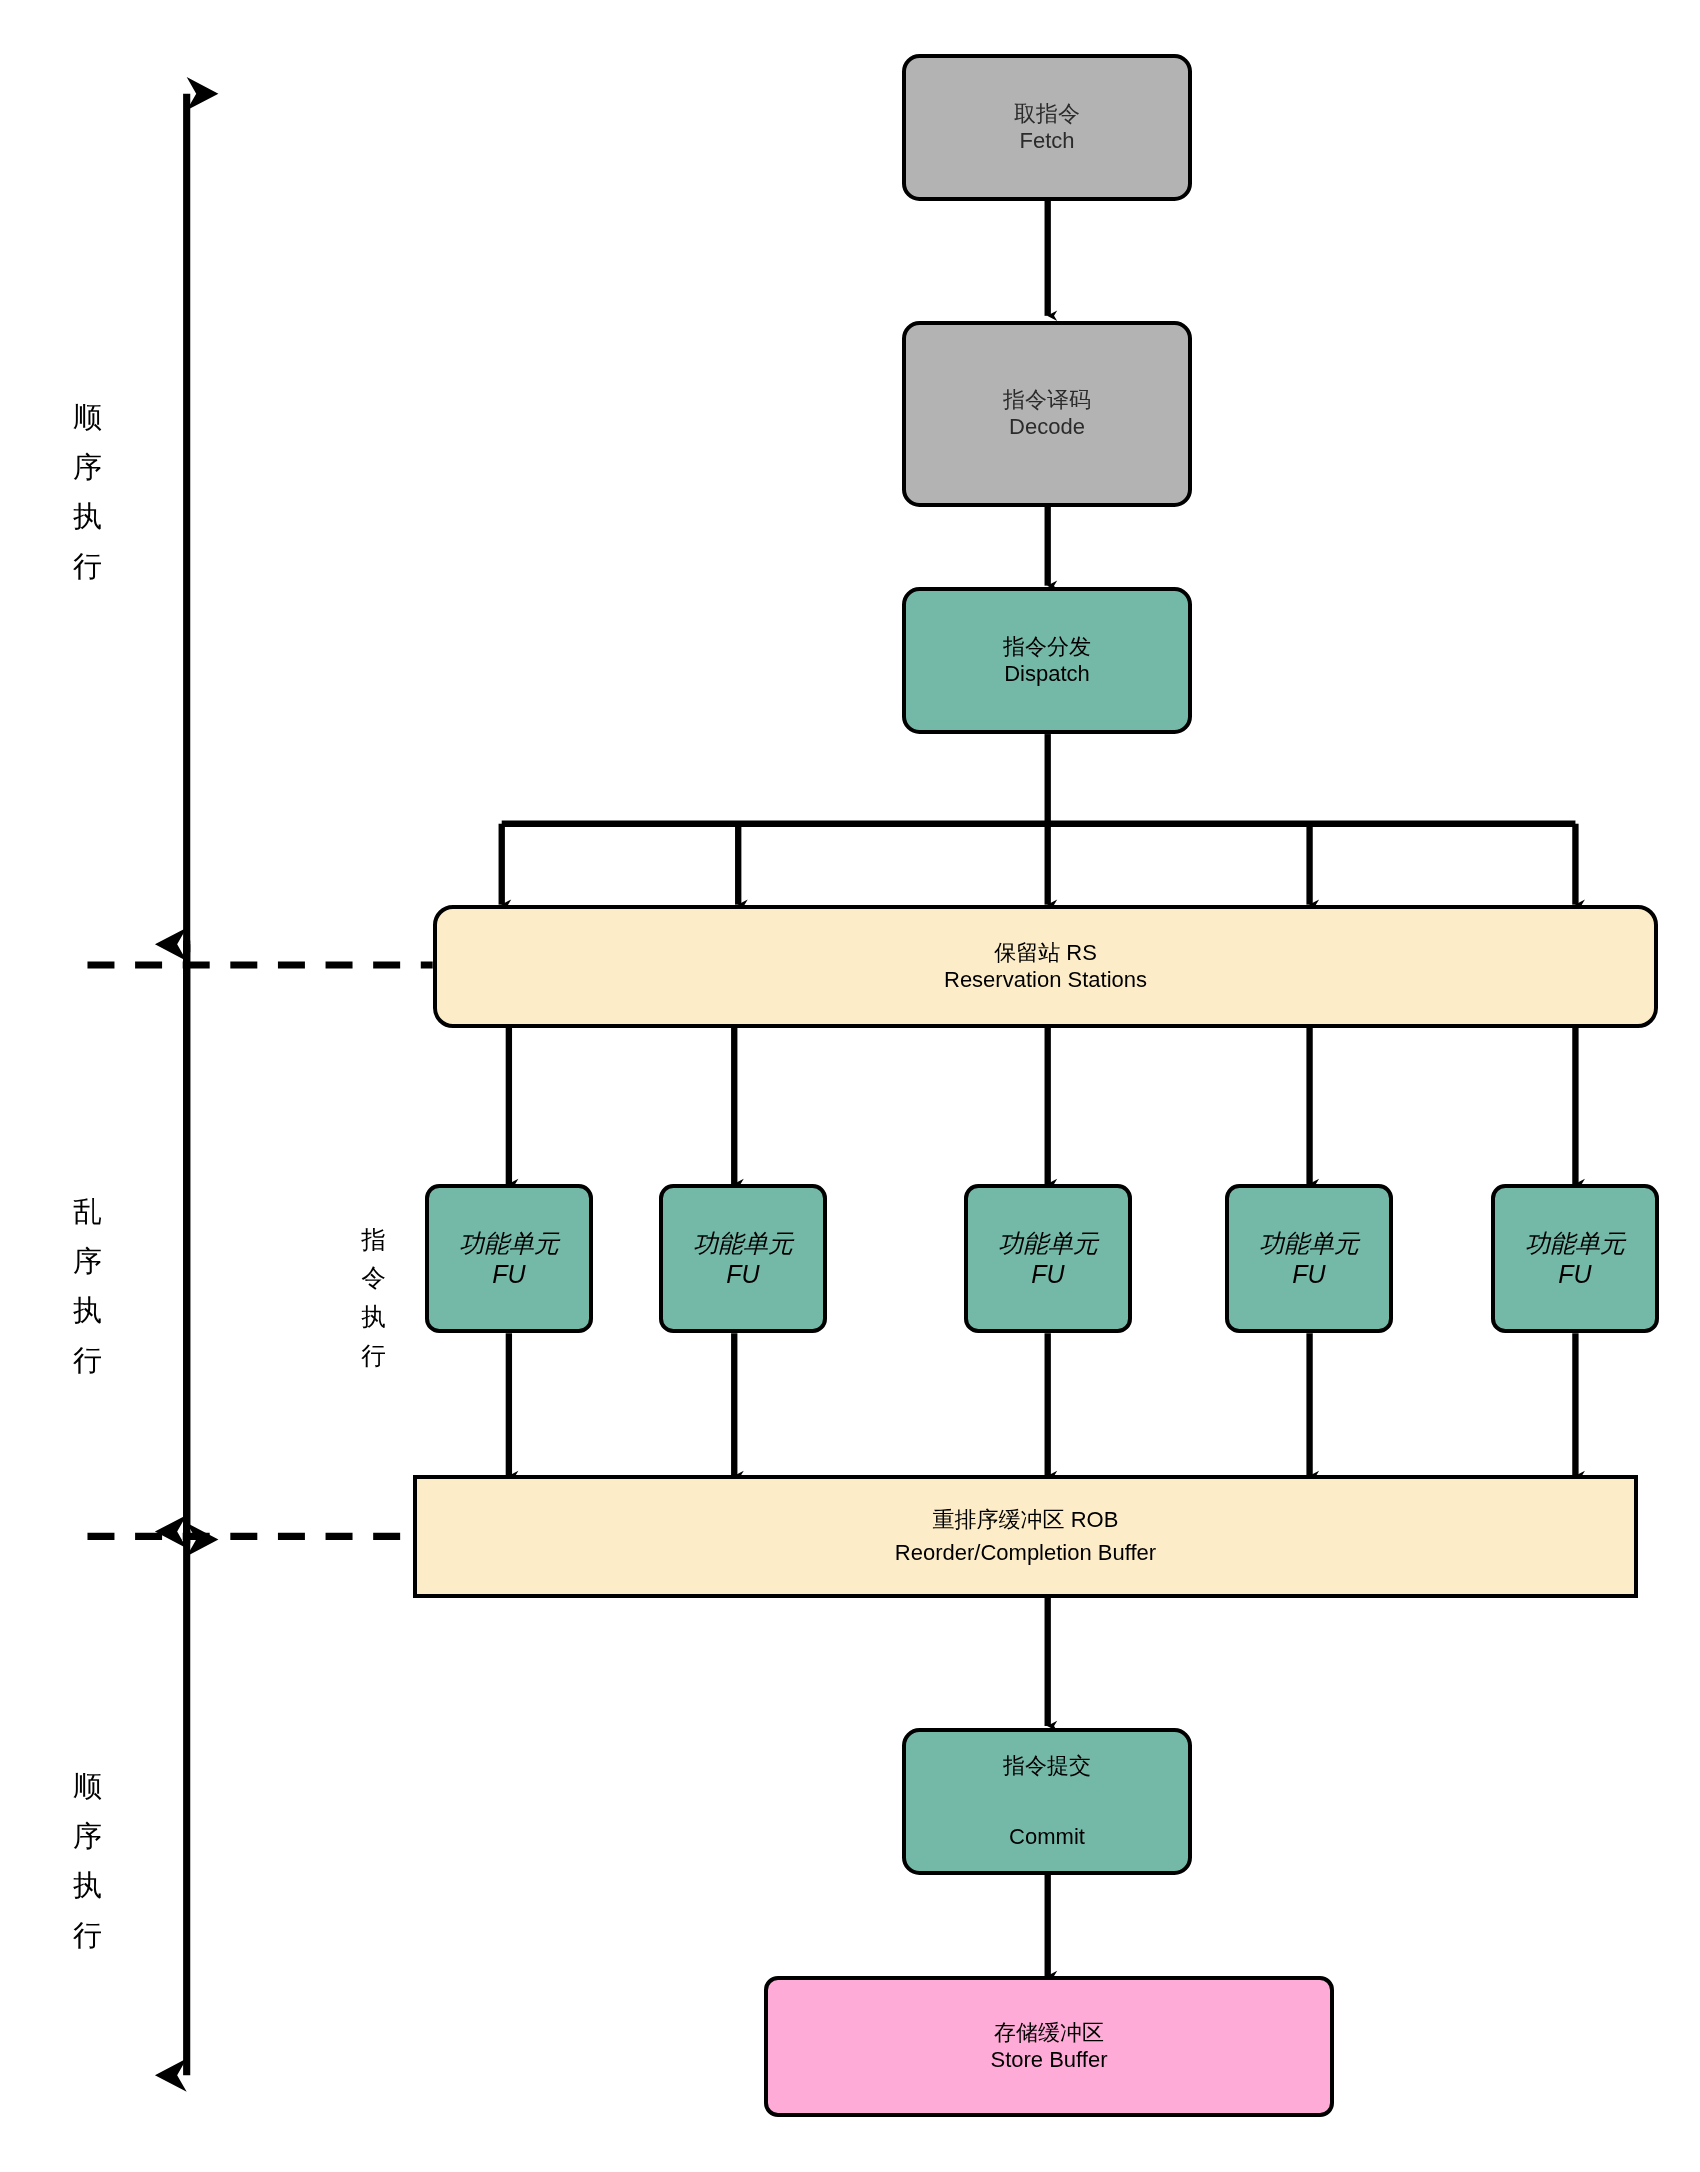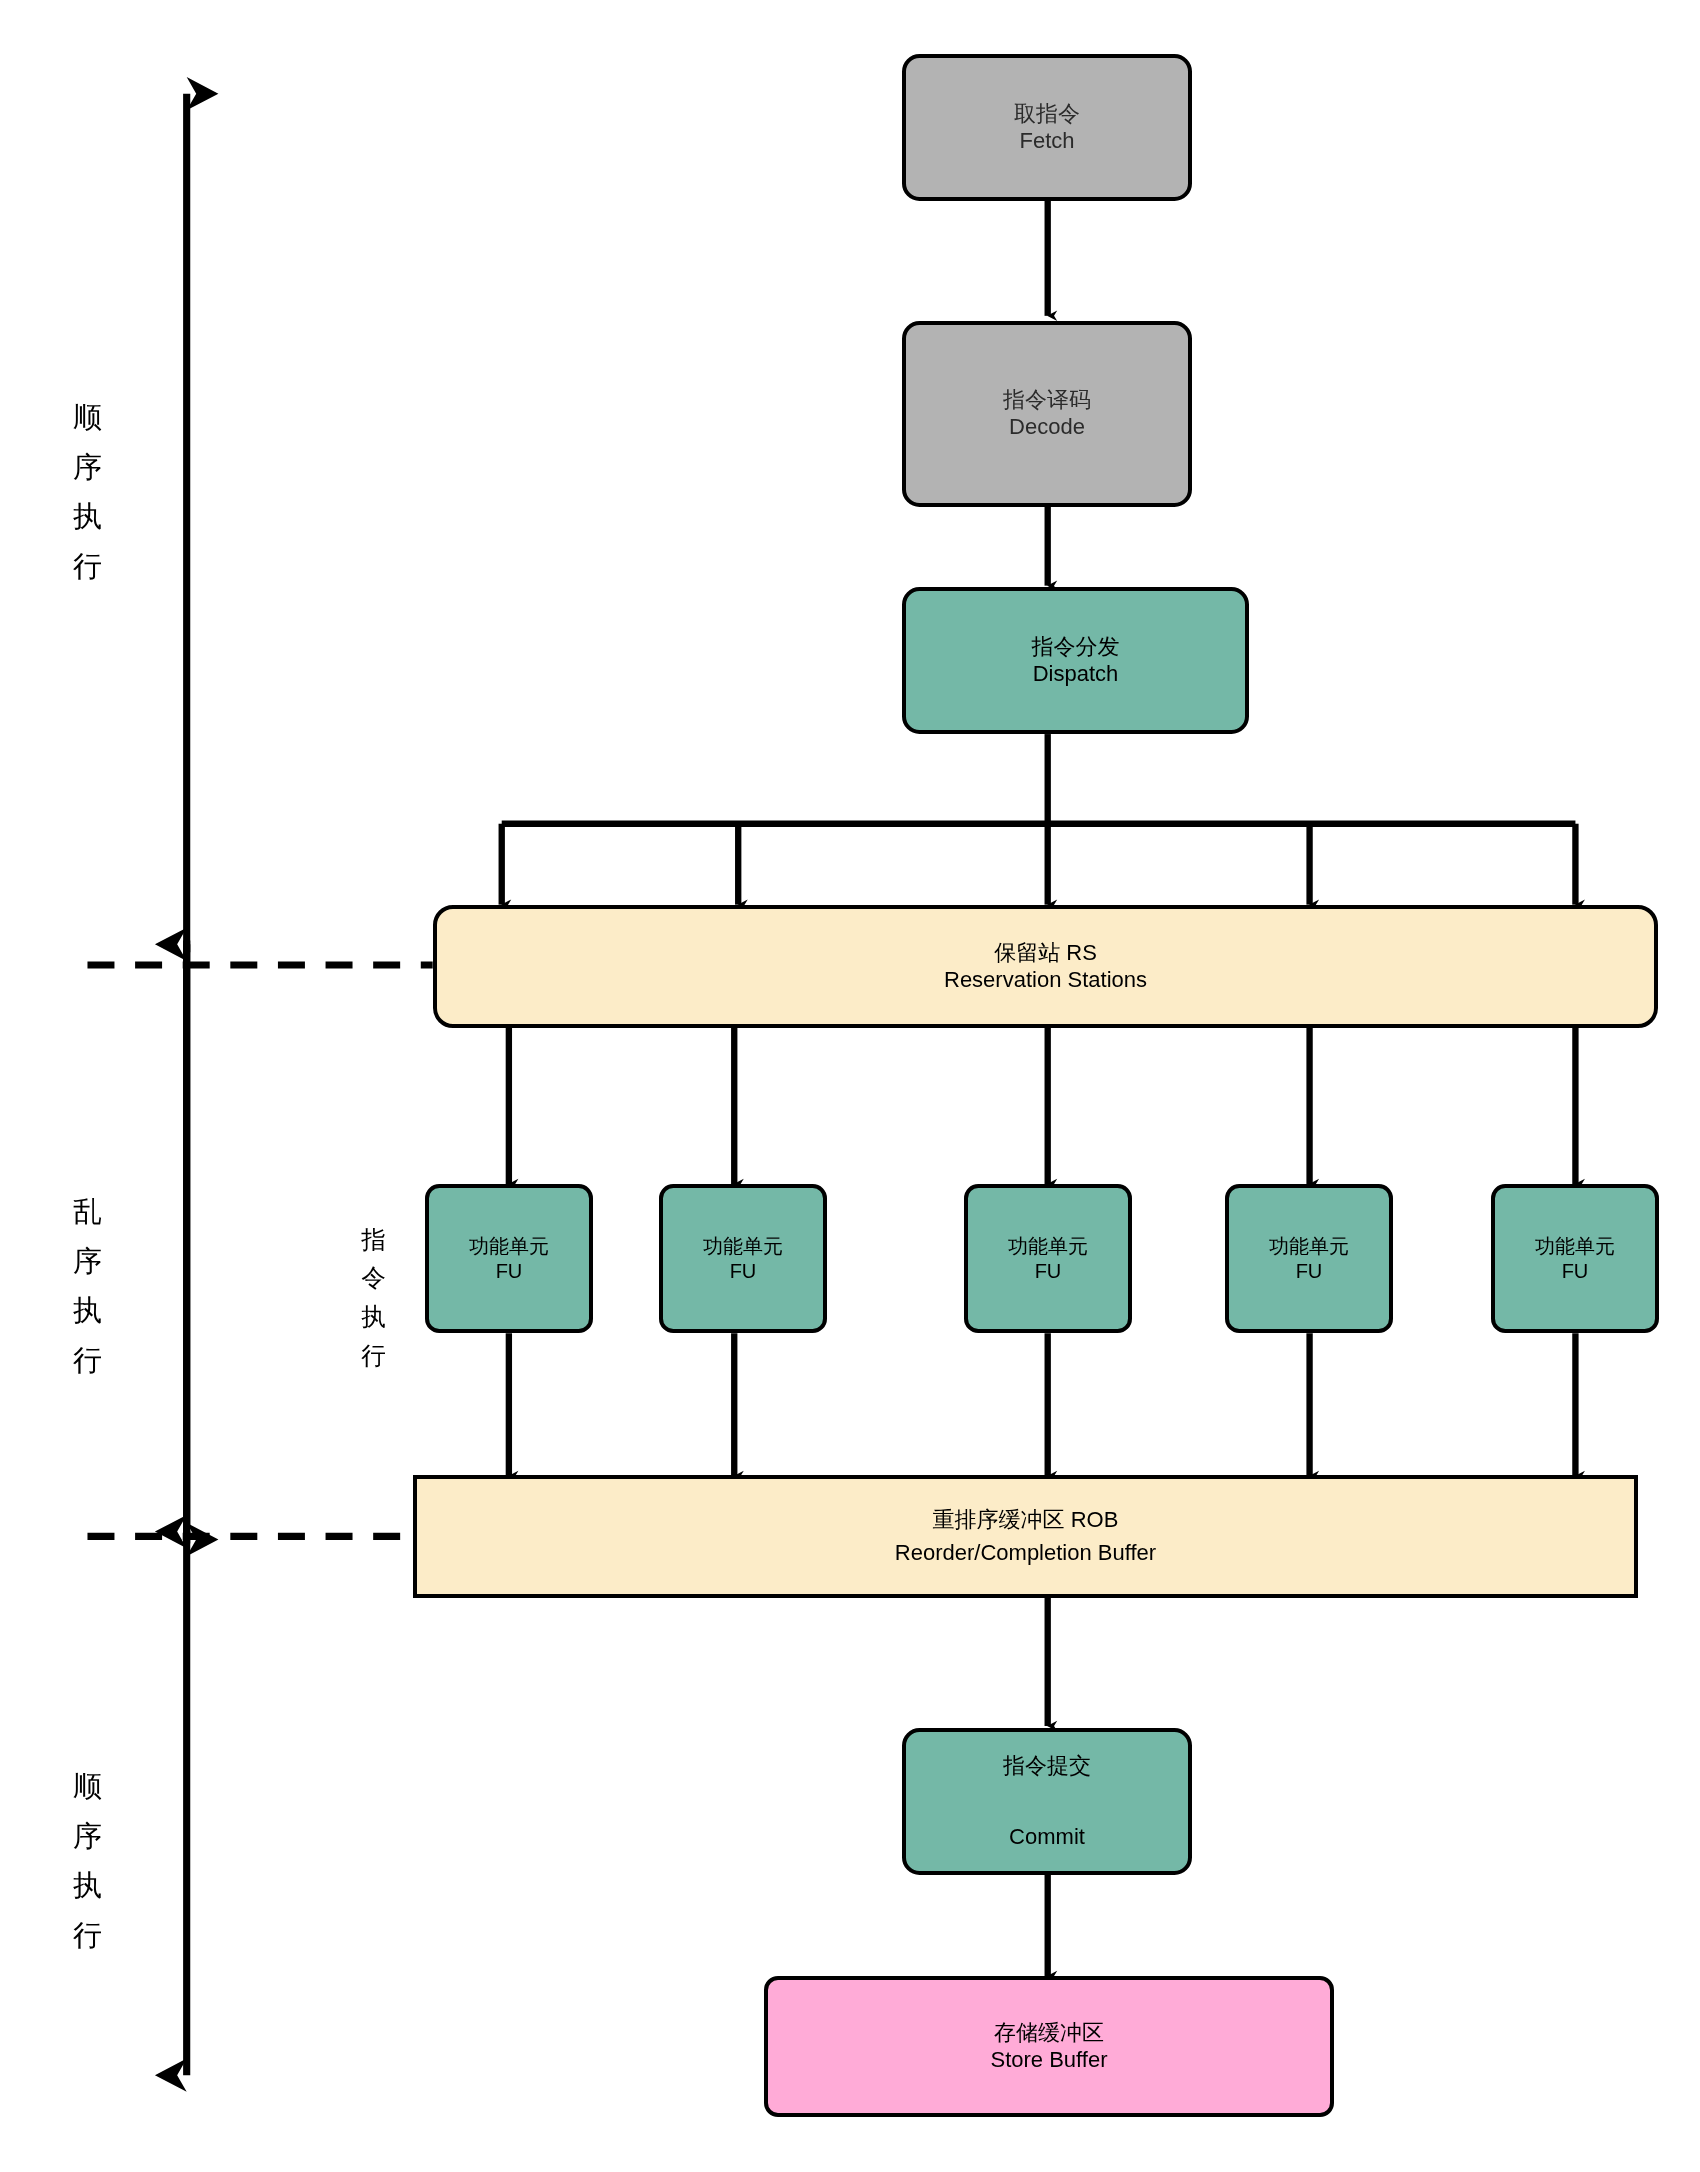--- a/index.html
+++ b/index.html
@@ -44,21 +44,21 @@
   .node.rounded { border-radius: 17.5px; }
   .node.rounded-sm { border-radius: 14.3px; }
   .node.square { border-radius: 0; }
 
   .fill-gray  { background: #b3b3b3; color: #2b2b2b; }
   .fill-teal  { background: #74b8a7; color: #000000; }
   .fill-cream { background: #fcecc8; color: #000000; }
   .fill-pink  { background: #ffabd7; color: #000000; }
 
   .t38 { font-size: 22px; }
-  .t34 { font-size: 20px; }
+  .t34 { font-size: 25px; font-style: italic; }
 
   
   .vlabel {
     position: absolute;
     display: flex;
     flex-direction: column;
     align-items: center;
     justify-content: center;
     color: #000000;
     font-size: 29px;
@@ -183,21 +183,21 @@
   <div class="node rounded fill-gray t38" style="left:902px; top:54px; width:290px; height:147px;">
     <span class="zh">取指令</span>
     <span class="en">Fetch</span>
   </div>
 
   <div class="node rounded fill-gray t38" style="left:902px; top:321px; width:290px; height:186px;">
     <span class="zh">指令译码</span>
     <span class="en">Decode</span>
   </div>
 
-  <div class="node rounded fill-teal t38" style="left:902px; top:587px; width:347px; height:147px;">
+  <div class="node rounded fill-teal t38" style="left:902px; top:587px; width:290px; height:147px;">
     <span class="zh">指令分发</span>
     <span class="en">Dispatch</span>
   </div>
 
   <div class="node square fill-cream t38" style="left:433px; top:905px; width:1225px; height:123px;border-radius:20px;">
     <span class="zh">保留站 RS</span>
     <span class="en">Reservation Stations</span>
   </div>
 
   <div class="node rounded-sm fill-teal t34" style="left:425px; top:1184px; width:168px; height:149px;">

